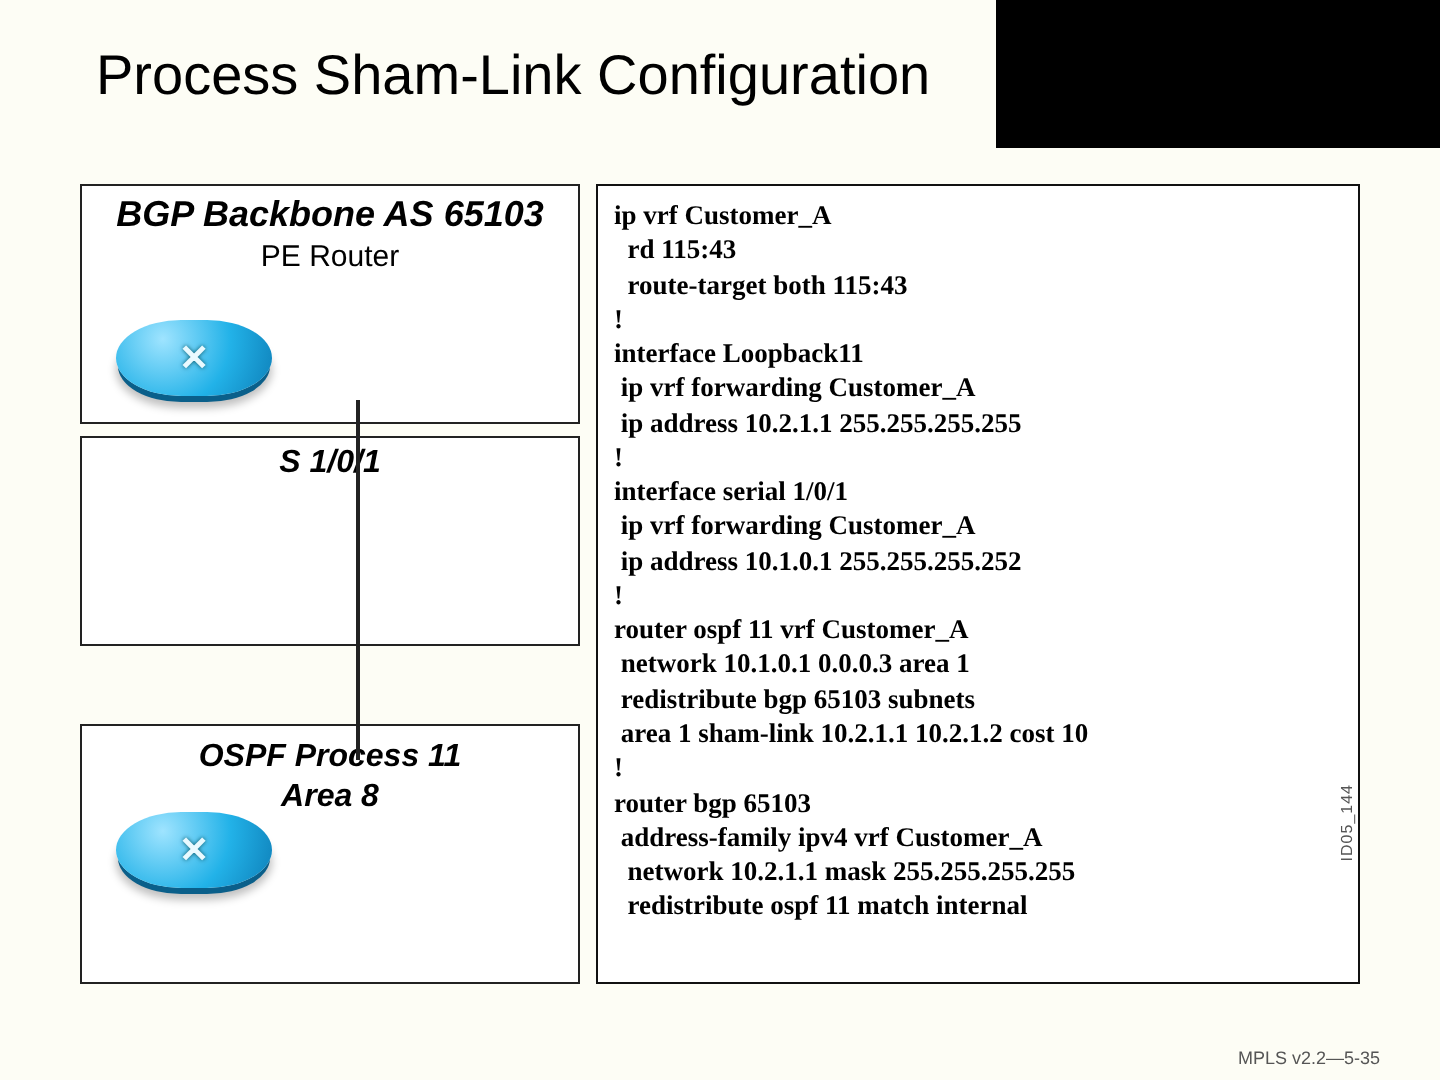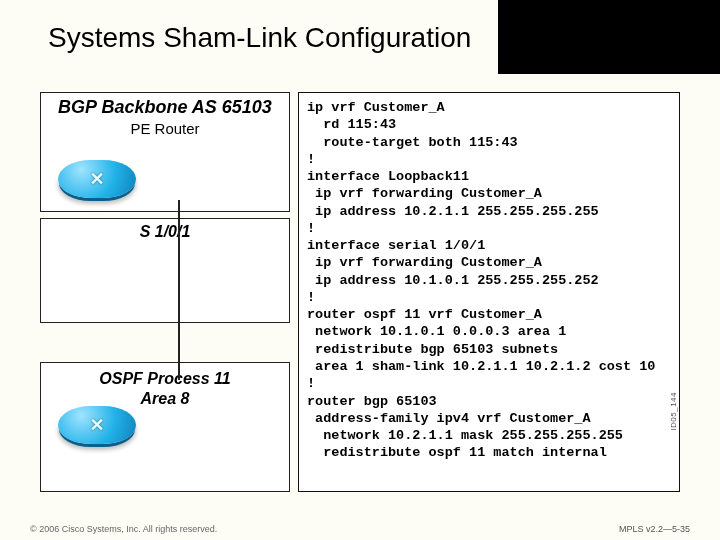--- a/index.html
+++ b/index.html
@@ -46,42 +46,42 @@
   .r1 { left: 18px;  top: 68px; }
   .r2 { left: 18px;  top: 314px; }
 
   .vlink { position:absolute; left:138px; top:108px; width:2px; height:180px; background:#222; }
   .gap   { position:absolute; left:0; top:236px; width:250px; height:28px; background:#fdfdf5; } 
 
   
   .config {
     position:absolute; left:0; top:0; width:382px; height:400px;
     border:1px solid #111; background:#fff; padding:6px 8px;
-    font-family: Liberation Mono, monospace; font-size:13.5px; font-weight:700; white-space:pre; line-height:1.28;
+    font-family: Liberation Serif, serif; font-size:13.5px; font-weight:700; white-space:pre; line-height:1.28;
     overflow:hidden;
   }
 
   .sidecode {
     position:absolute; right:2px; top:300px; font-size:8px; color:#555;
     writing-mode: vertical-rl; transform: rotate(180deg); letter-spacing:0.5px;
     font-family: Arial, sans-serif;
   }
 
   .footer { position:absolute; left:0; bottom:0; width:720px; height:22px; }
   .copy   { position:absolute; left:30px; bottom:6px; font-size:9px; color:#666; }
   .pgcode { position:absolute; right:30px; bottom:6px; font-size:9px; color:#555;text-align:right; }
 </style>
 </head>
 <body>
 
 <div class="slide">
 
   <div class="topbar"></div>
   <div class="title-mask"></div>
-  <div class="title">Systems Sham-Link Configuration</div>
+  <div class="title">Process Sham-Link Configuration</div>
 
   <div class="content">
 
     <div class="diagram-col">
 
       <div class="panel panel1">
         <div class="bgp-title">BGP Backbone AS 65103</div>
         <div class="pe-title">PE Router</div>
       </div>
 
@@ -125,16 +125,15 @@
 router bgp 65103
  address-family ipv4 vrf Customer_A
   network 10.2.1.1 mask 255.255.255.255
   redistribute ospf 11 match internal</pre>
     </div>
 
     <div class="sidecode">ID05_144</div>
   </div>
 
   <div class="footer">
-    <div class="copy">© 2006 Cisco Systems, Inc. All rights reserved.</div>
     <div class="pgcode">MPLS v2.2—5-35</div>
   </div>
 </div>
 
 </body></html>

